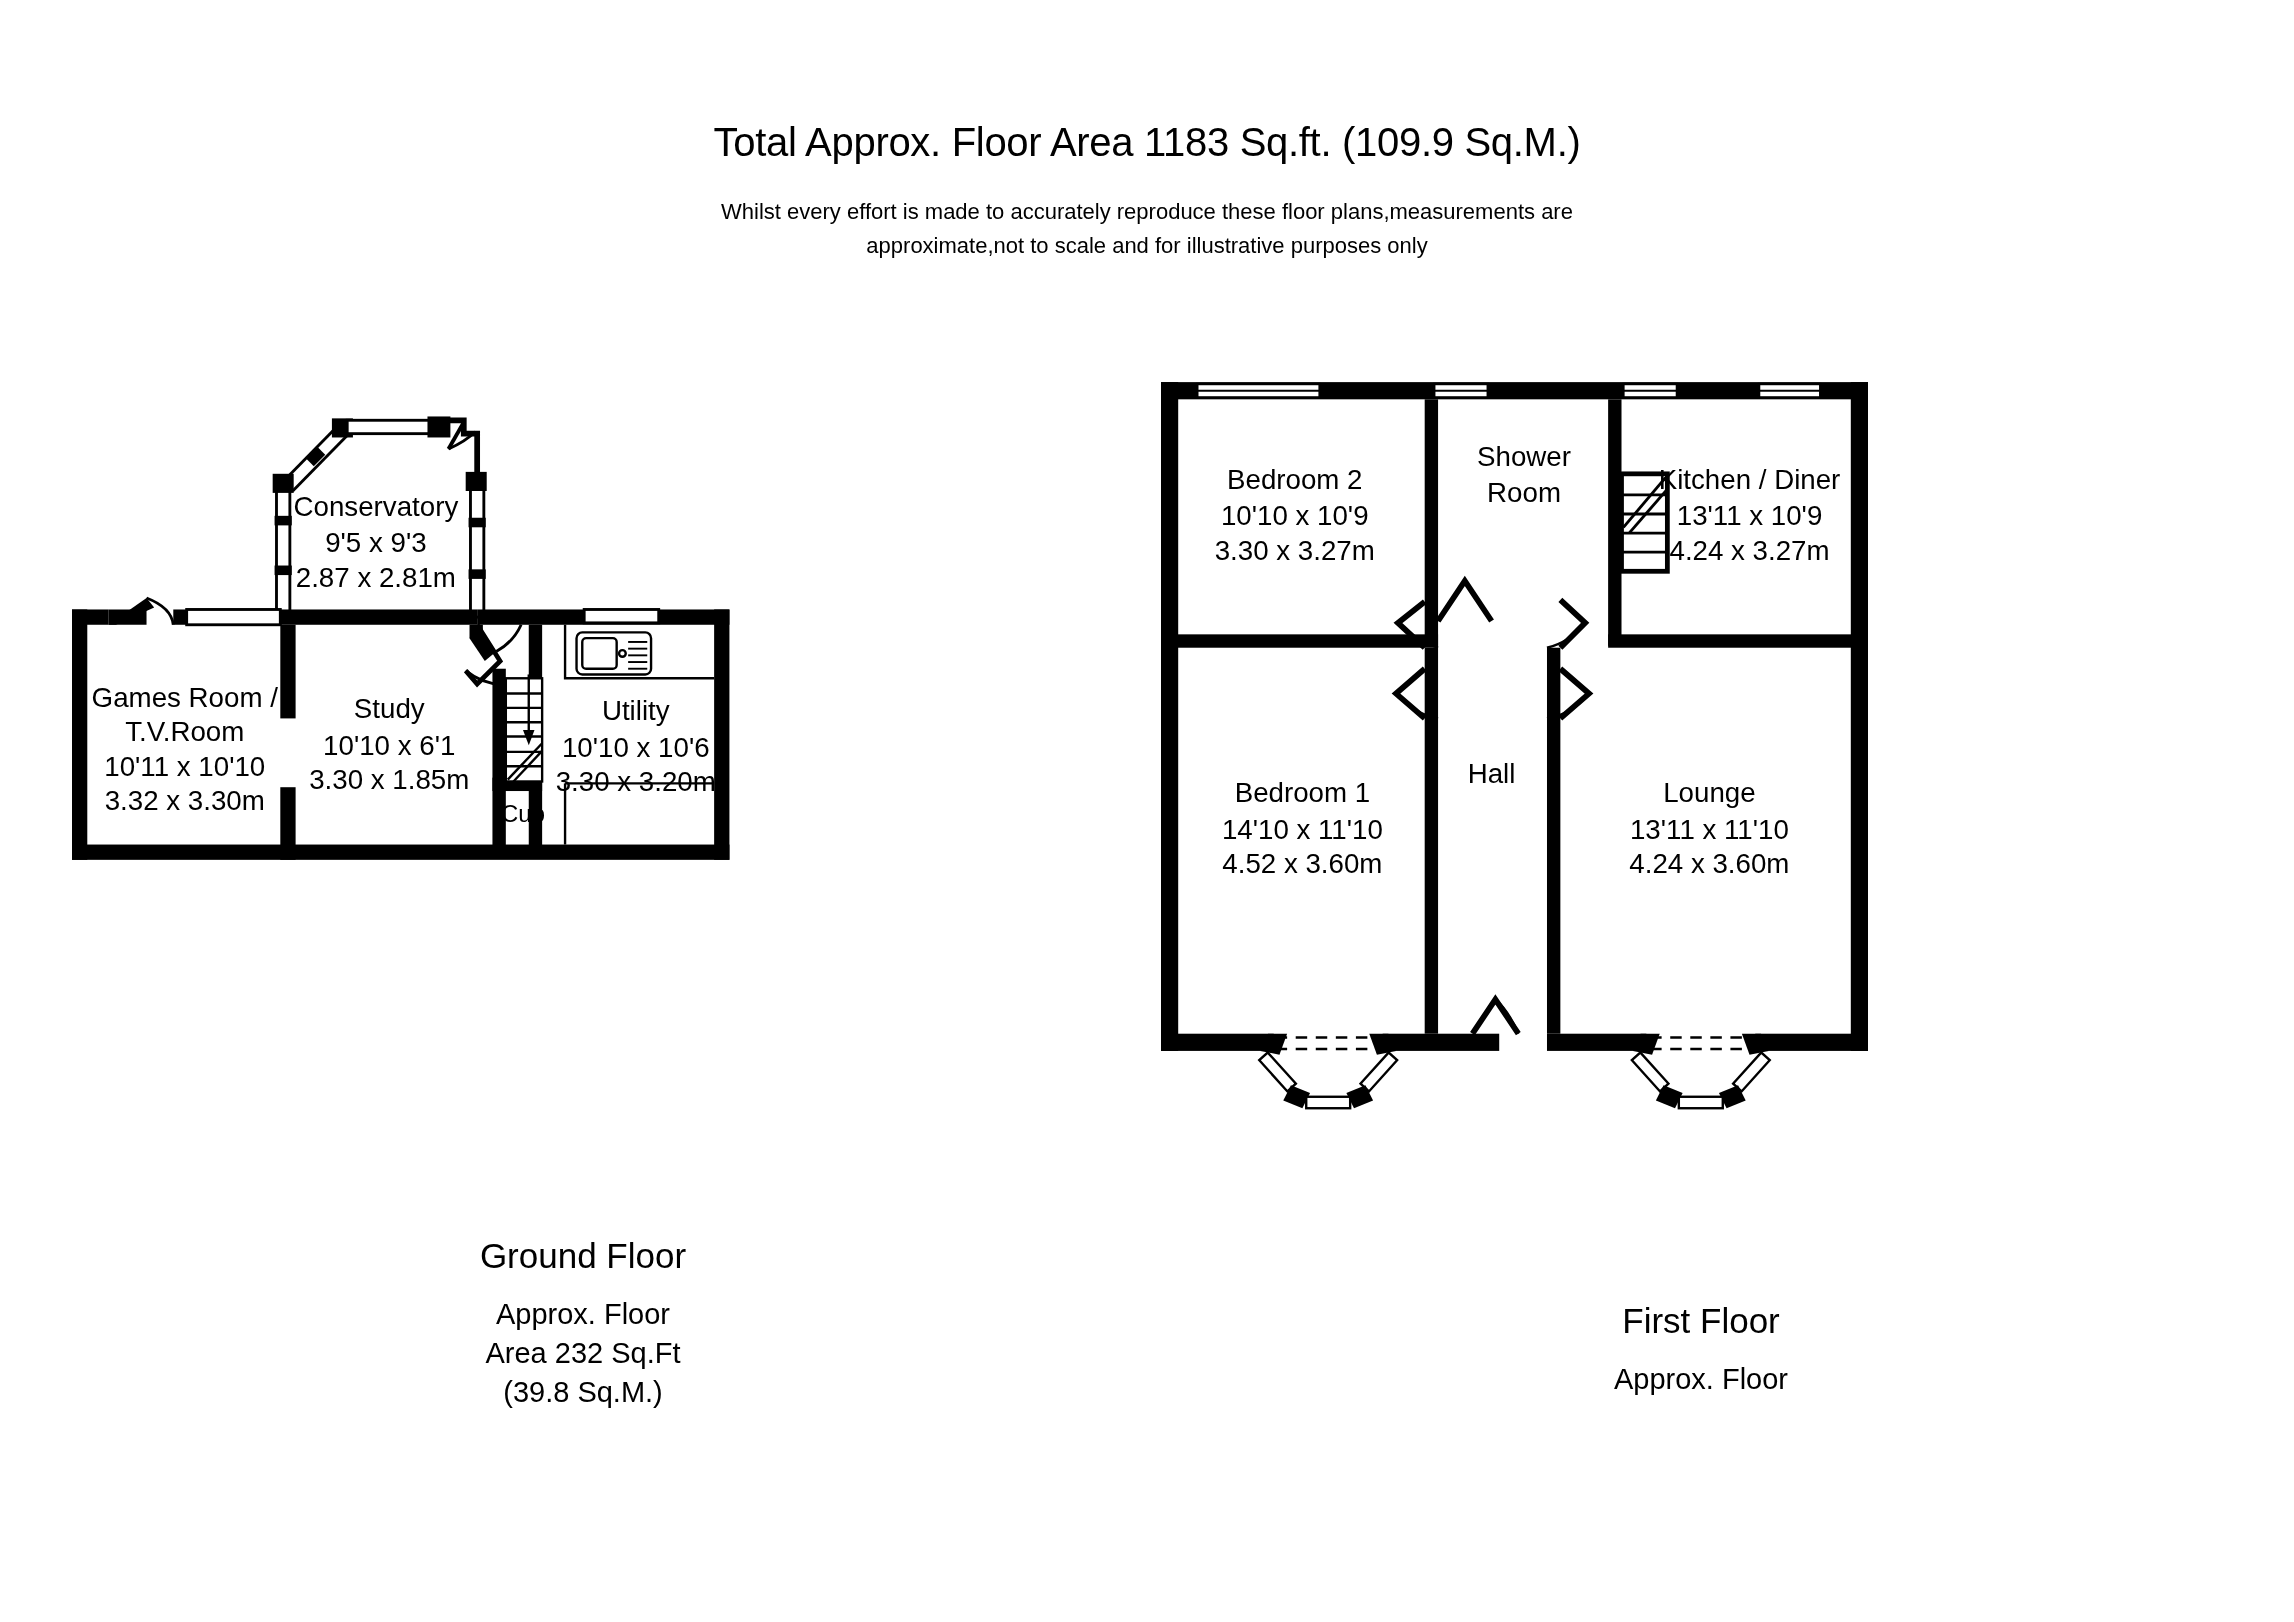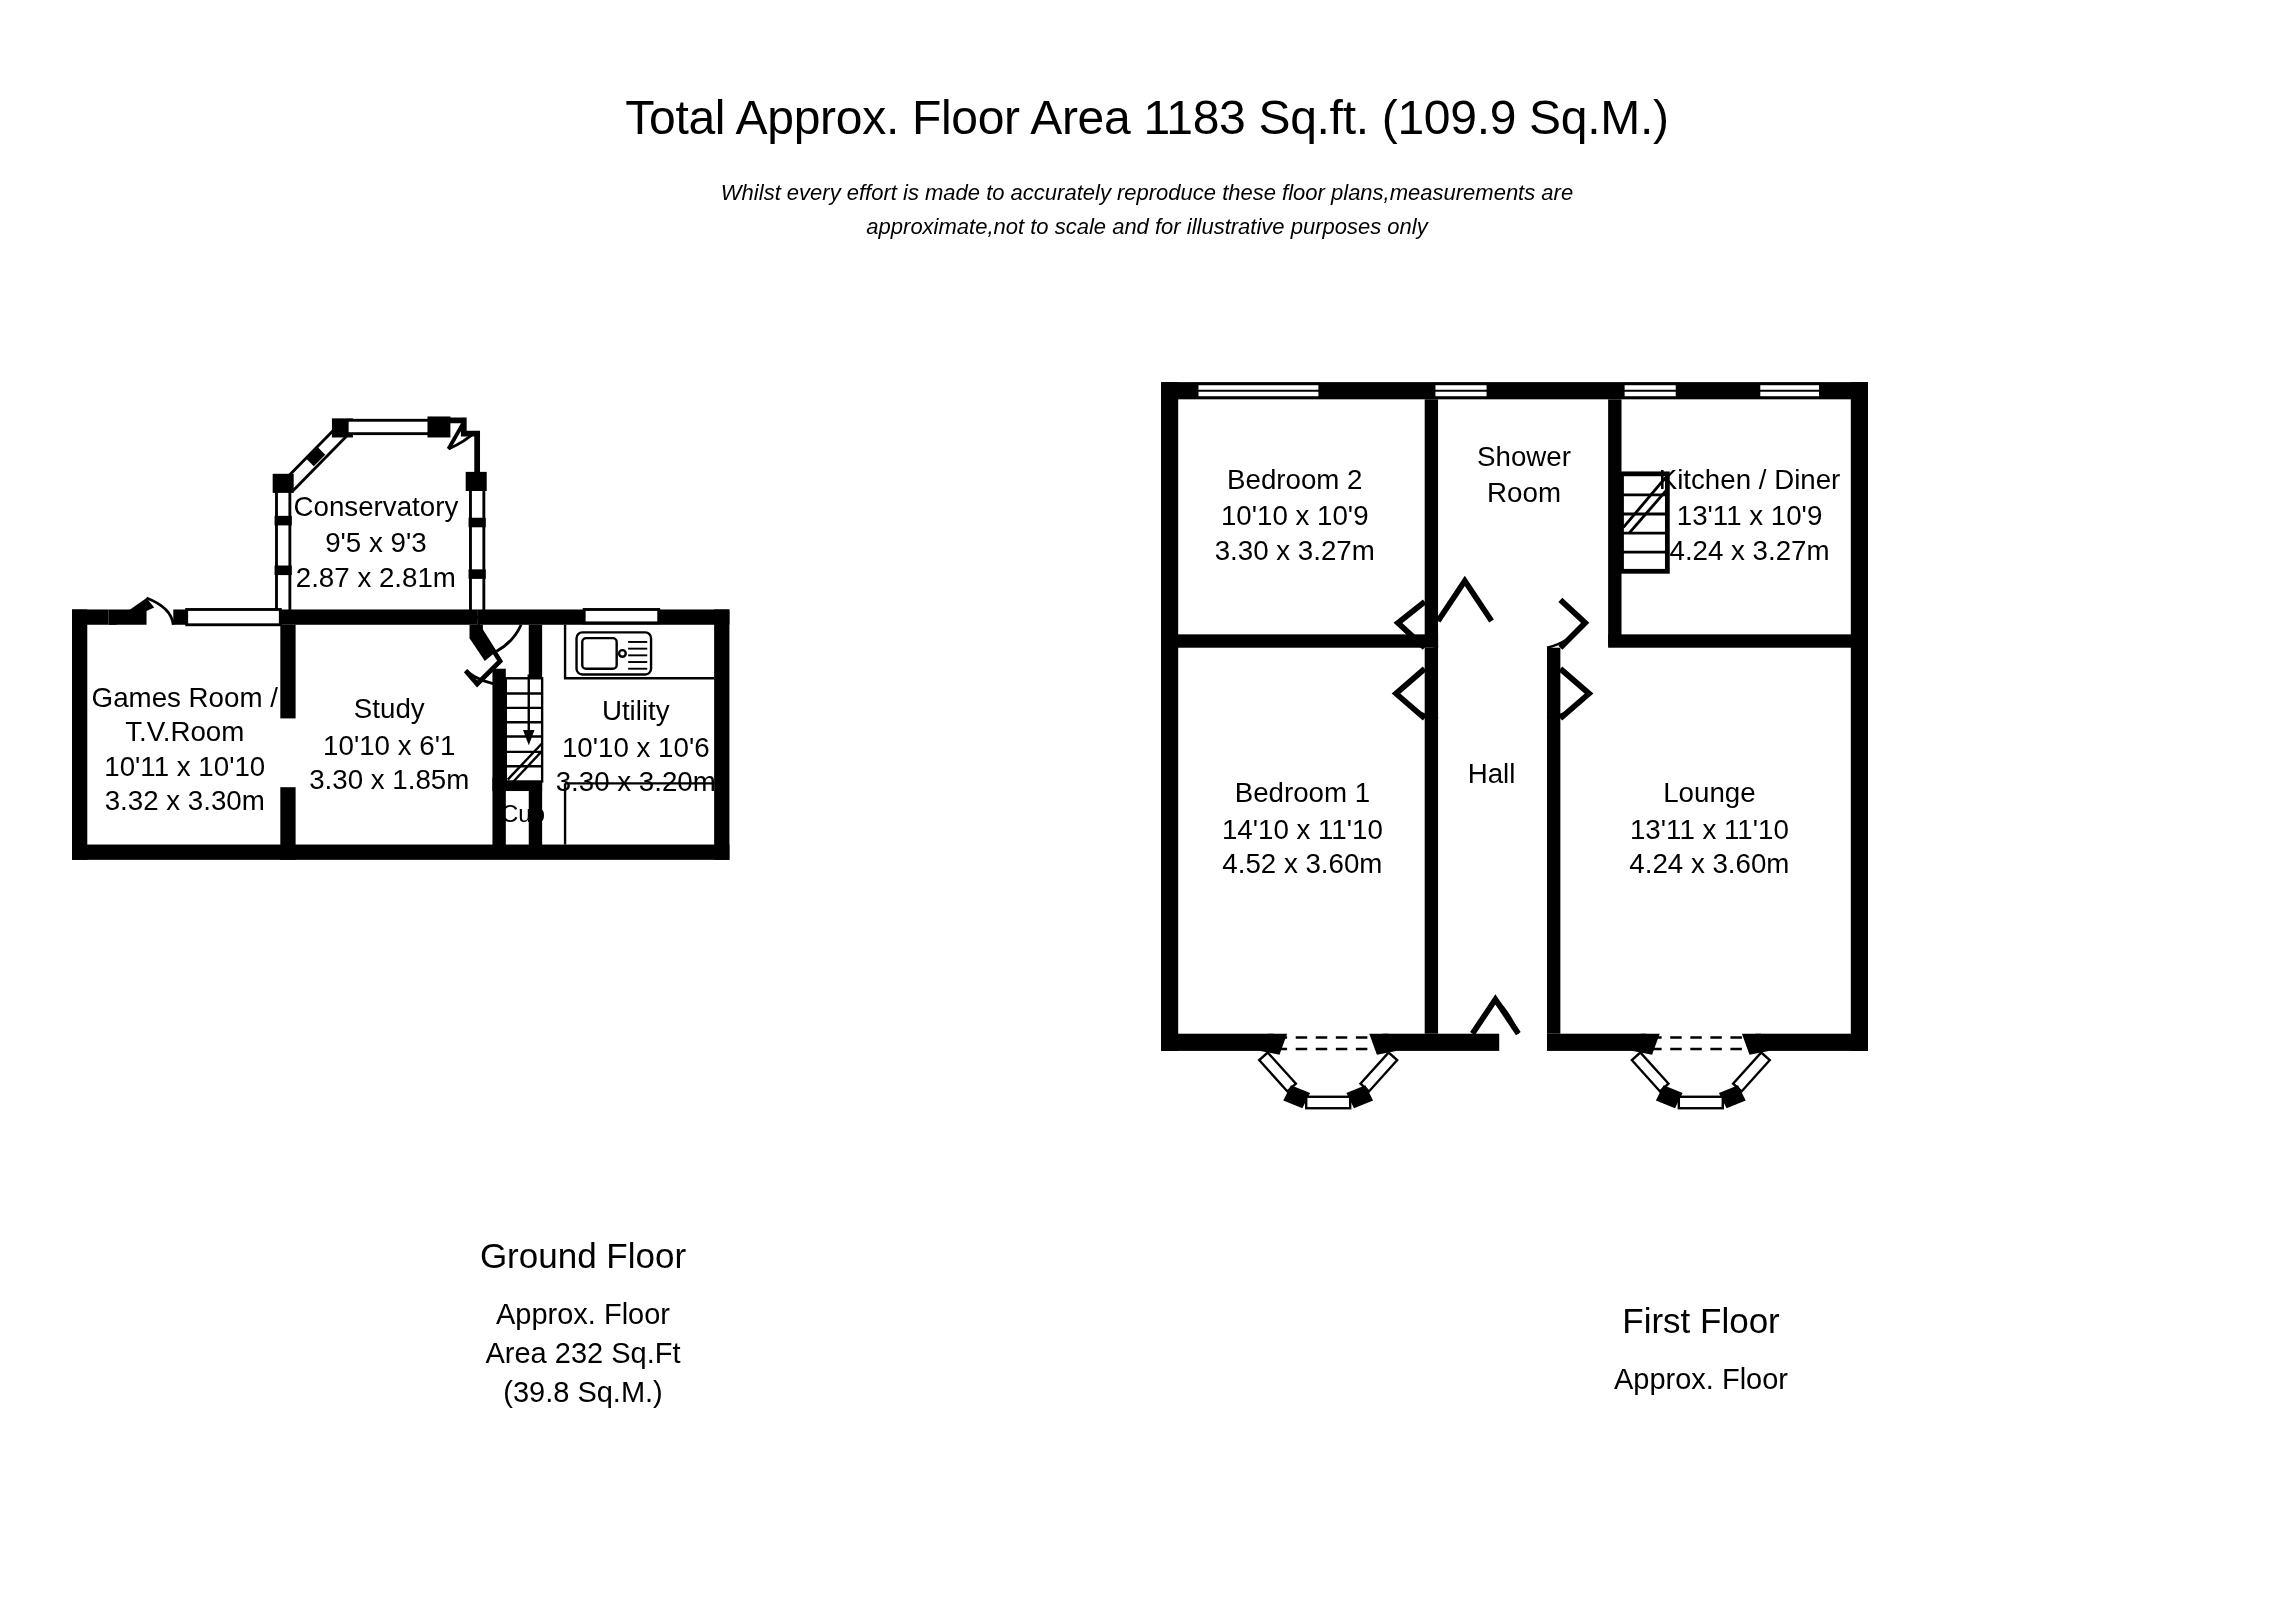--- a/index.html
+++ b/index.html
@@ -22,34 +22,34 @@
 
   
   .header {
     position: absolute;
     top: 0;
     left: 0;
     width: 2294px;
     text-align: center;
   }
   .doc-title {
-    font-size: 48px;
+    font-size: 40px;
     font-weight: 400;
     letter-spacing: -0.3px;
     margin: 0;
-    padding-top: 92px;
+    padding-top: 120px;
     line-height: 1.1;
   }
   .disclaimer {
     font-size: 22px;
     line-height: 1.55;
     margin: 0;
     padding-top: 31px;
   }
-  .disclaimer span { display: block; font-style: italic; }
+  .disclaimer span { display: block; }
 
   
   .plans {
     position: absolute;
     top: 382px;
     left: 0;
     width: 2294px;
     height: 956px;
   }
   .plan-svg { display: block; }

